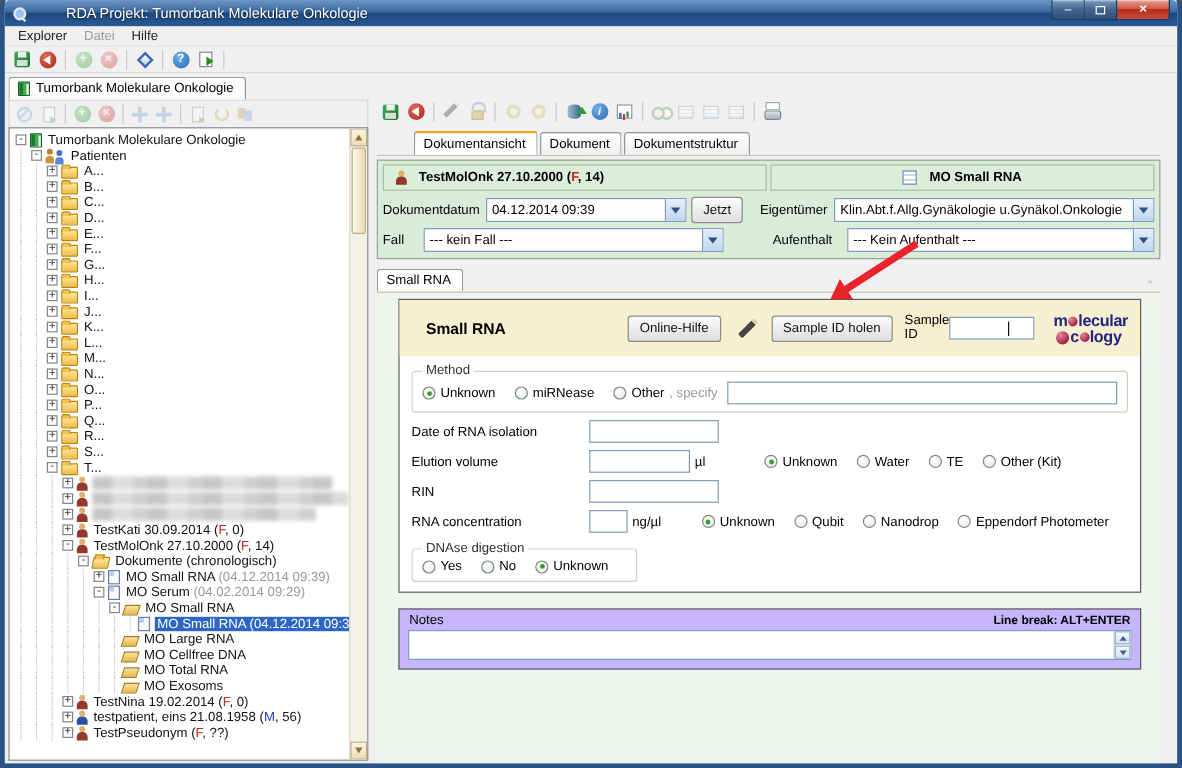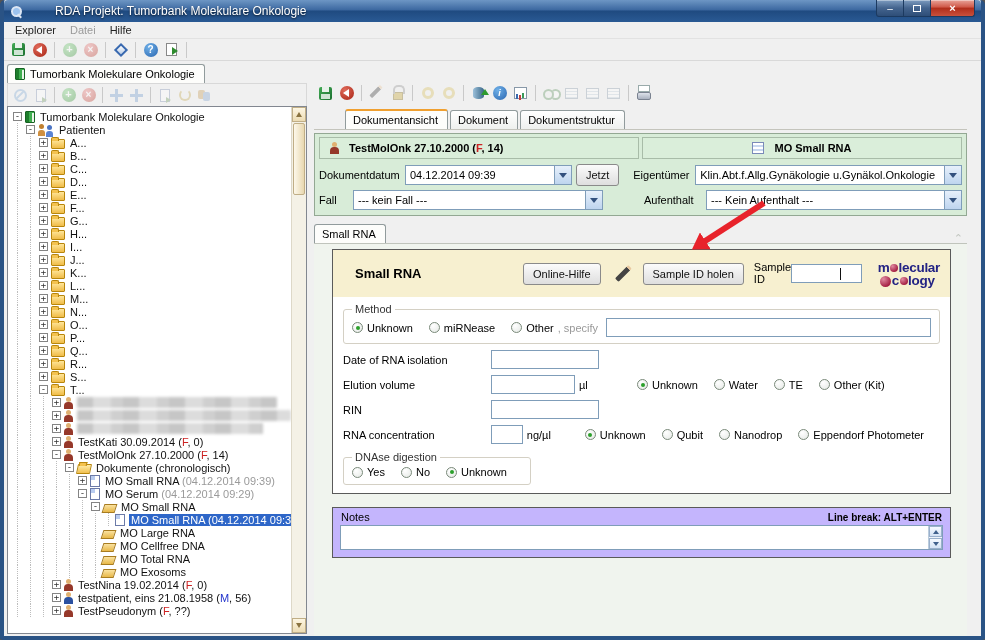--- a/index.html
+++ b/index.html
@@ -467,21 +467,21 @@
               <span class="lbl"><span>MO Small RNA</span><span class="dt"> (04.12.2014 09:39)</span></span>
             </div>
             <div class="trow">
               <span class="gu"></span>
               <span class="gu"></span>
               <span class="gu"></span>
               <span class="gu"></span>
               <span class="gu"></span>
               <span class="exp">-</span>
               <span class="ti ti-doc"></span>
-              <span class="lbl"><span>MO Serum</span><span class="dt"> (04.12.2014 09:29)</span></span>
+              <span class="lbl"><span>MO Serum</span><span class="dt"> (04.02.2014 09:29)</span></span>
             </div>
             <div class="trow">
               <span class="gu"></span>
               <span class="gu"></span>
               <span class="gu"></span>
               <span class="gu"></span>
               <span class="gu"></span>
               <span class="gu"></span>
               <span class="exp">-</span>
               <span class="ti ti-folder-side"></span>

